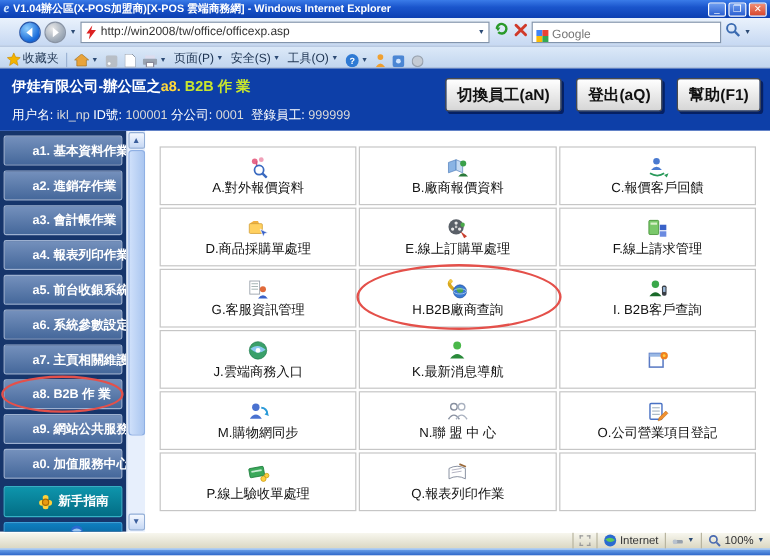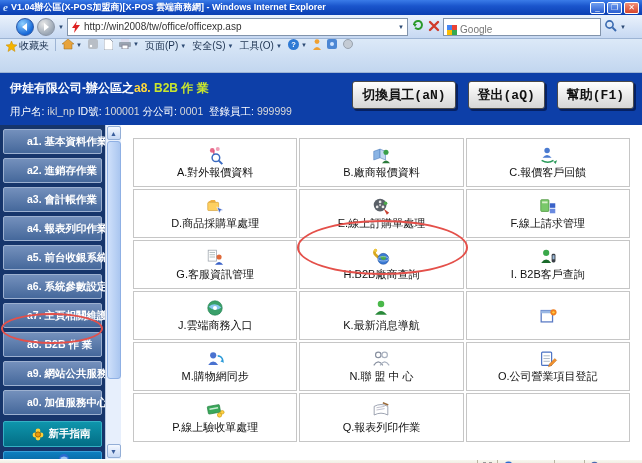--- a/index.html
+++ b/index.html
@@ -23,36 +23,36 @@
   .navcircle.back { background:radial-gradient(circle at 35% 30%,#8fd0ff,#1668d8 70%); border:1px solid #2a57a8; }
   .navcircle.fwd { background:radial-gradient(circle at 35% 30%,#e8e8e8,#9aa6b4 70%); border:1px solid #8a94a4; }
   .addrbox { flex:1; height:18px; background:#fff; border:1px solid #8294ac; display:flex; align-items:center; padding:0 3px; gap:3px; }
   .addrbox input { border:none; outline:none; flex:1; font-size:10px; color:#333; font-family:inherit; background:transparent; }
   .searchbox { width:158px; height:18px; background:#fff; border:1px solid #8294ac; display:flex; align-items:flex-end; padding:0 3px; gap:3px; }
   .searchbox input { border:none; outline:none; flex:1; font-size:10px; color:#999; font-family:inherit; background:transparent; width:60px; }
   .caret { font-size:6px; color:#2c4a74; }
   .gsq { display:grid; grid-template-columns:5px 5px; grid-template-rows:5px 5px; flex:0 0 auto; }
 
   
-  .cmdbar { height:34px; background:linear-gradient(#dcE9f8,#c2d6ef); border-bottom:1px solid #9db4d4;
-    display:flex; align-items:flex-start; padding:0 6px; gap:6px; font-size:10px; color:#1c3250; }
+  .cmdbar { height:18px; background:linear-gradient(#dcE9f8,#c2d6ef); border-bottom:1px solid #9db4d4;
+    display:flex; align-items:flex-end; padding:0 6px; gap:6px; font-size:10px; color:#1c3250; }
   .cmditem { display:flex; align-items:center; gap:2px; white-space:nowrap; }
   .vsep { width:1px; height:12px; background:#9db4d4; }
 
   
   .pagehead { height:52px; background:#0d3fa8; color:#fff; position:relative; padding:7px 0 0 10px; }
   .ph-line1 { font-size:12px; font-weight:bold; }
   .ph-code { color:#ffd83b; }
   .ph-name { color:#c8e62e; }
   .ph-line2 { font-size:10.5px; margin-top:8px; color:#fff; }
   .ph-line2 b { font-weight:normal; color:#d9d9d9; }
   .headbtns { position:absolute; right:8px; top:8px; display:flex; gap:12px; }
   .hbtn { background:linear-gradient(#ffffff,#d6d6d6); border:1px solid #4a4a4a; border-radius:3px;
     box-shadow:2px 2px 0 rgba(3,20,70,.7); font-size:13px; font-weight:bold; color:#111; padding:4px 9px;
-    font-family:Liberation Mono, monospace; cursor:pointer; white-space:nowrap; }
+    font-family:Liberation Sans, sans-serif; cursor:pointer; white-space:nowrap; }
 
   
   .content { display:flex; height:334px; }
   .sidebar { width:105px; background:#16356b; overflow:hidden; padding-top:4px; }
   .side-item { height:25px; margin:0 3px 4px 3px; background:linear-gradient(#7490bc,#45689b);
     border:1px solid #9cb0d0; border-radius:2px; color:#fff; font-weight:bold; font-size:10.5px;
     display:flex; align-items:center; padding-left:23px; cursor:pointer; white-space:nowrap; }
   .side-item.teal { background:linear-gradient(#0e95ac,#036d85); border-color:#35b0c4; margin-top:6px;
     justify-content:center; gap:4px; padding-left:16px; height:26px; }
   .side-item.partial { background:linear-gradient(#0e7fc0,#085d96); border-color:#3aa0d8; height:16px; justify-content:center; }

